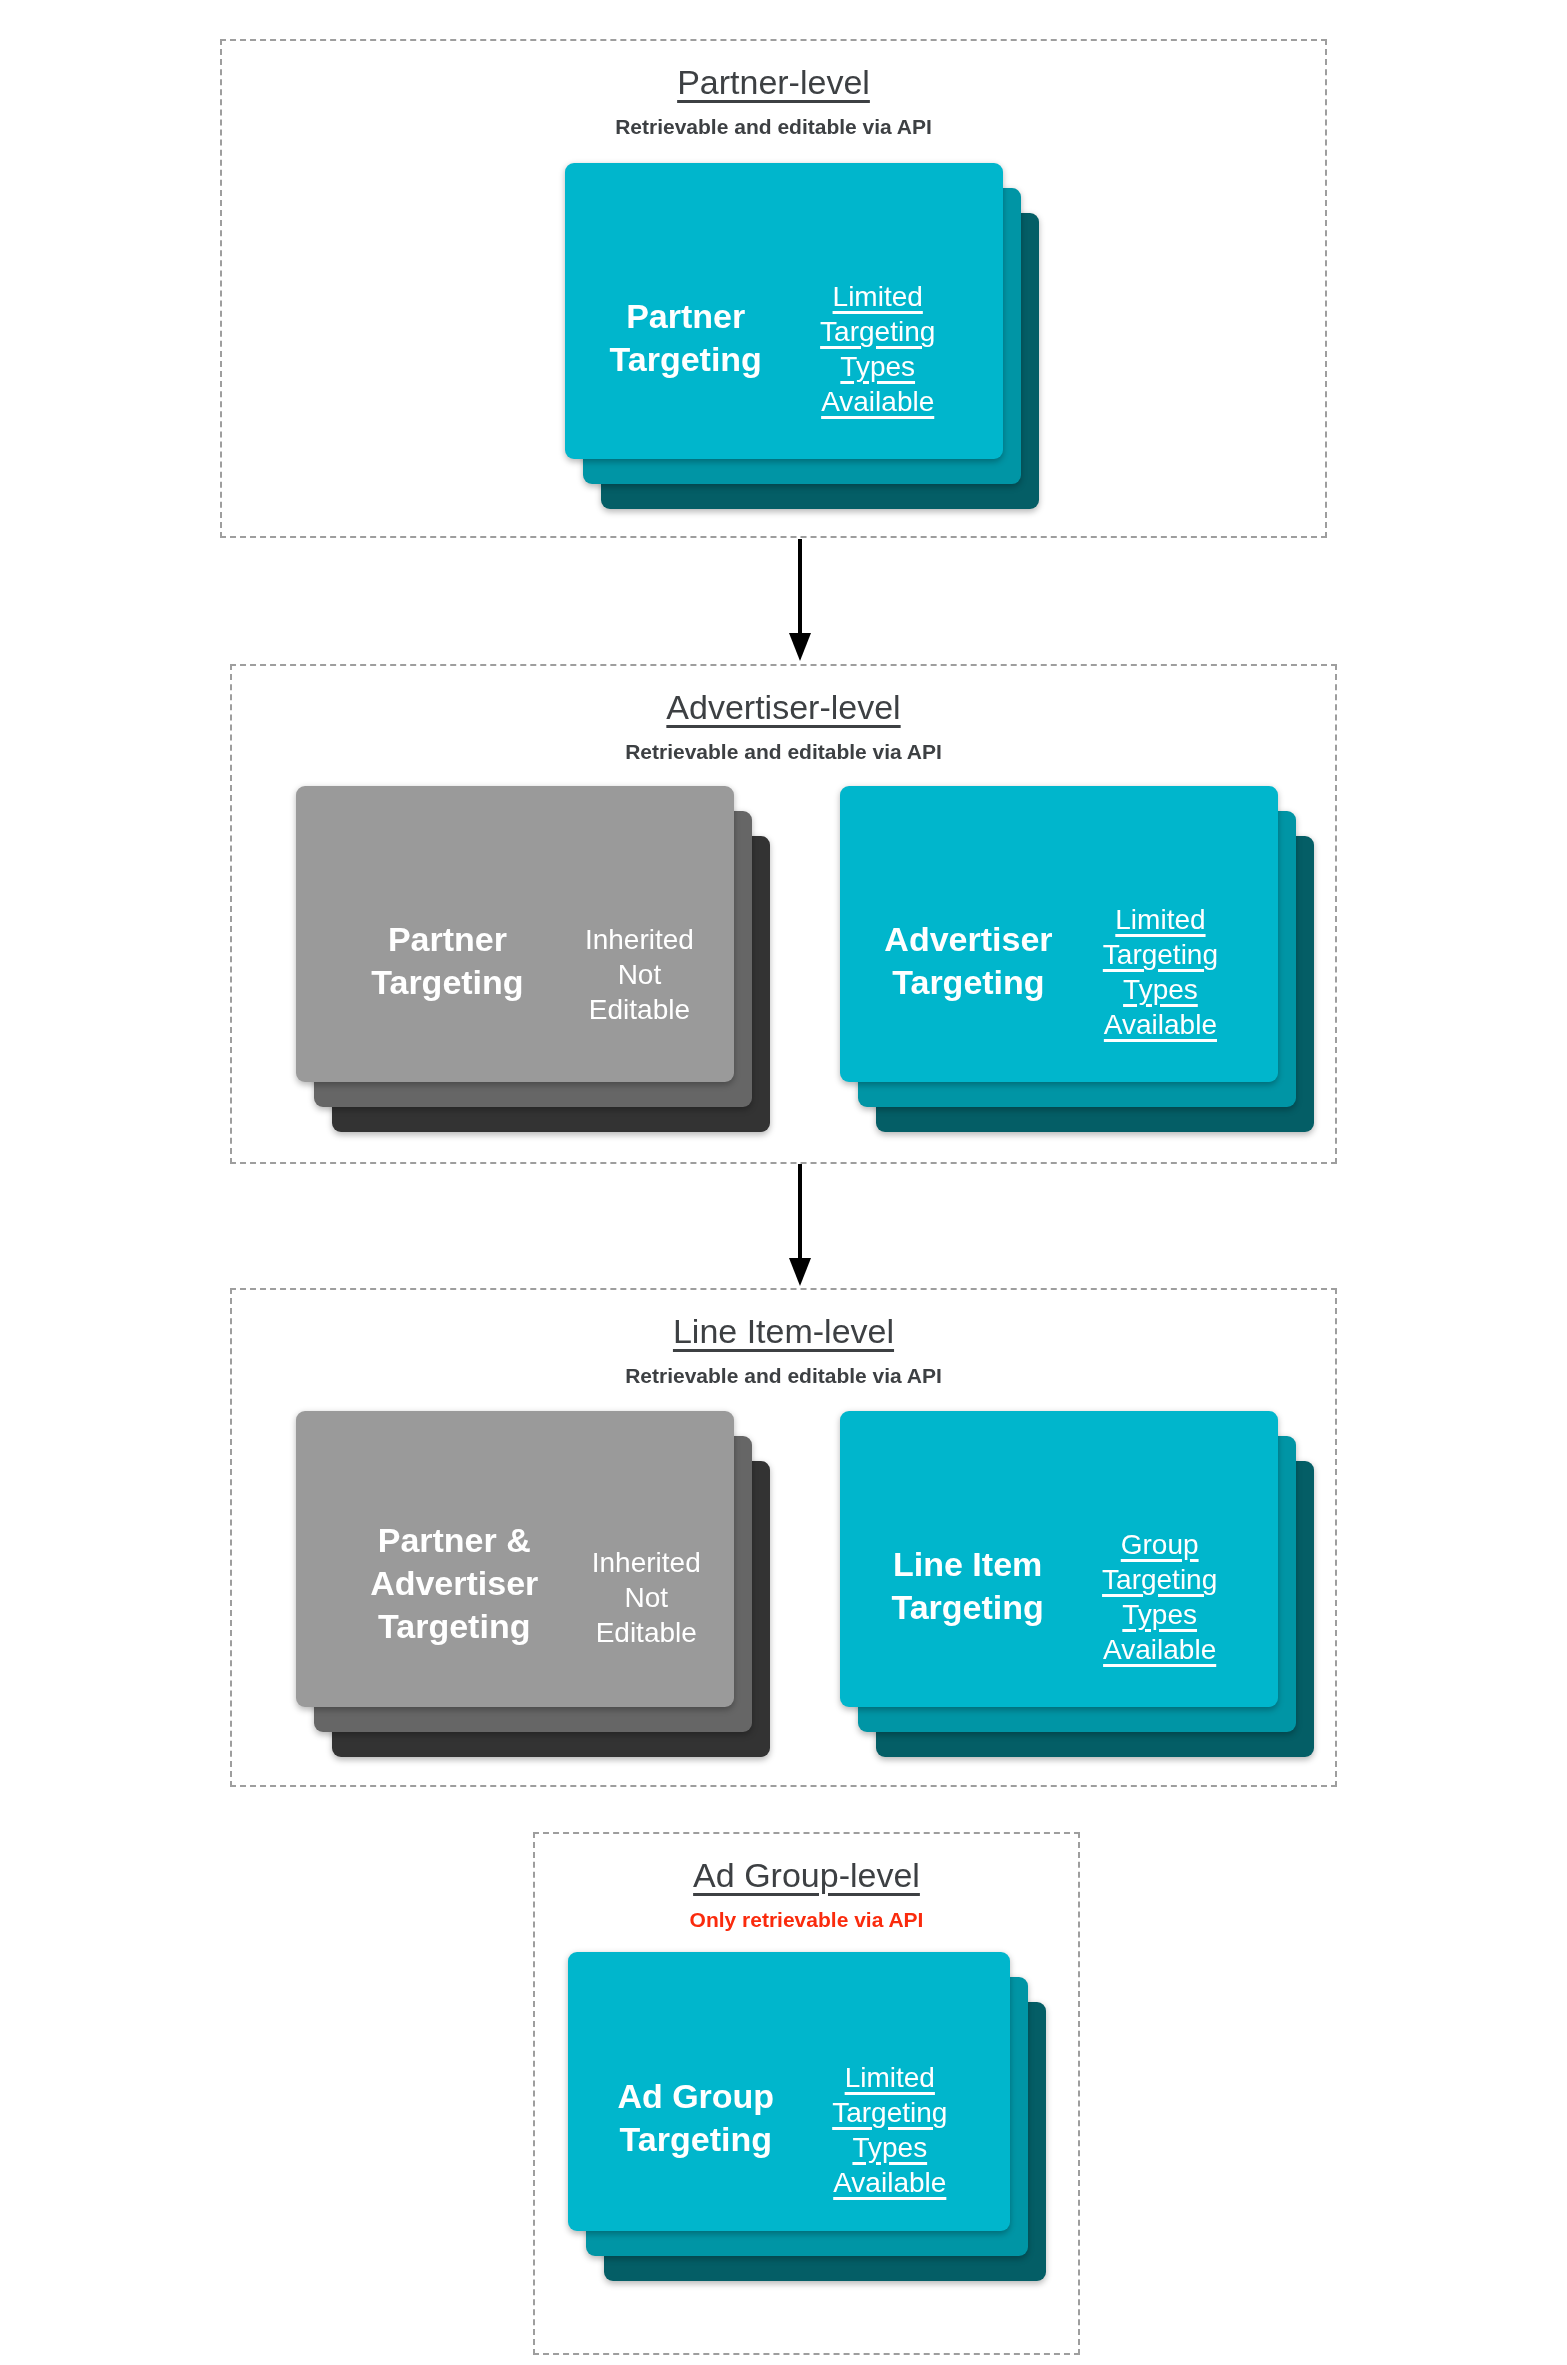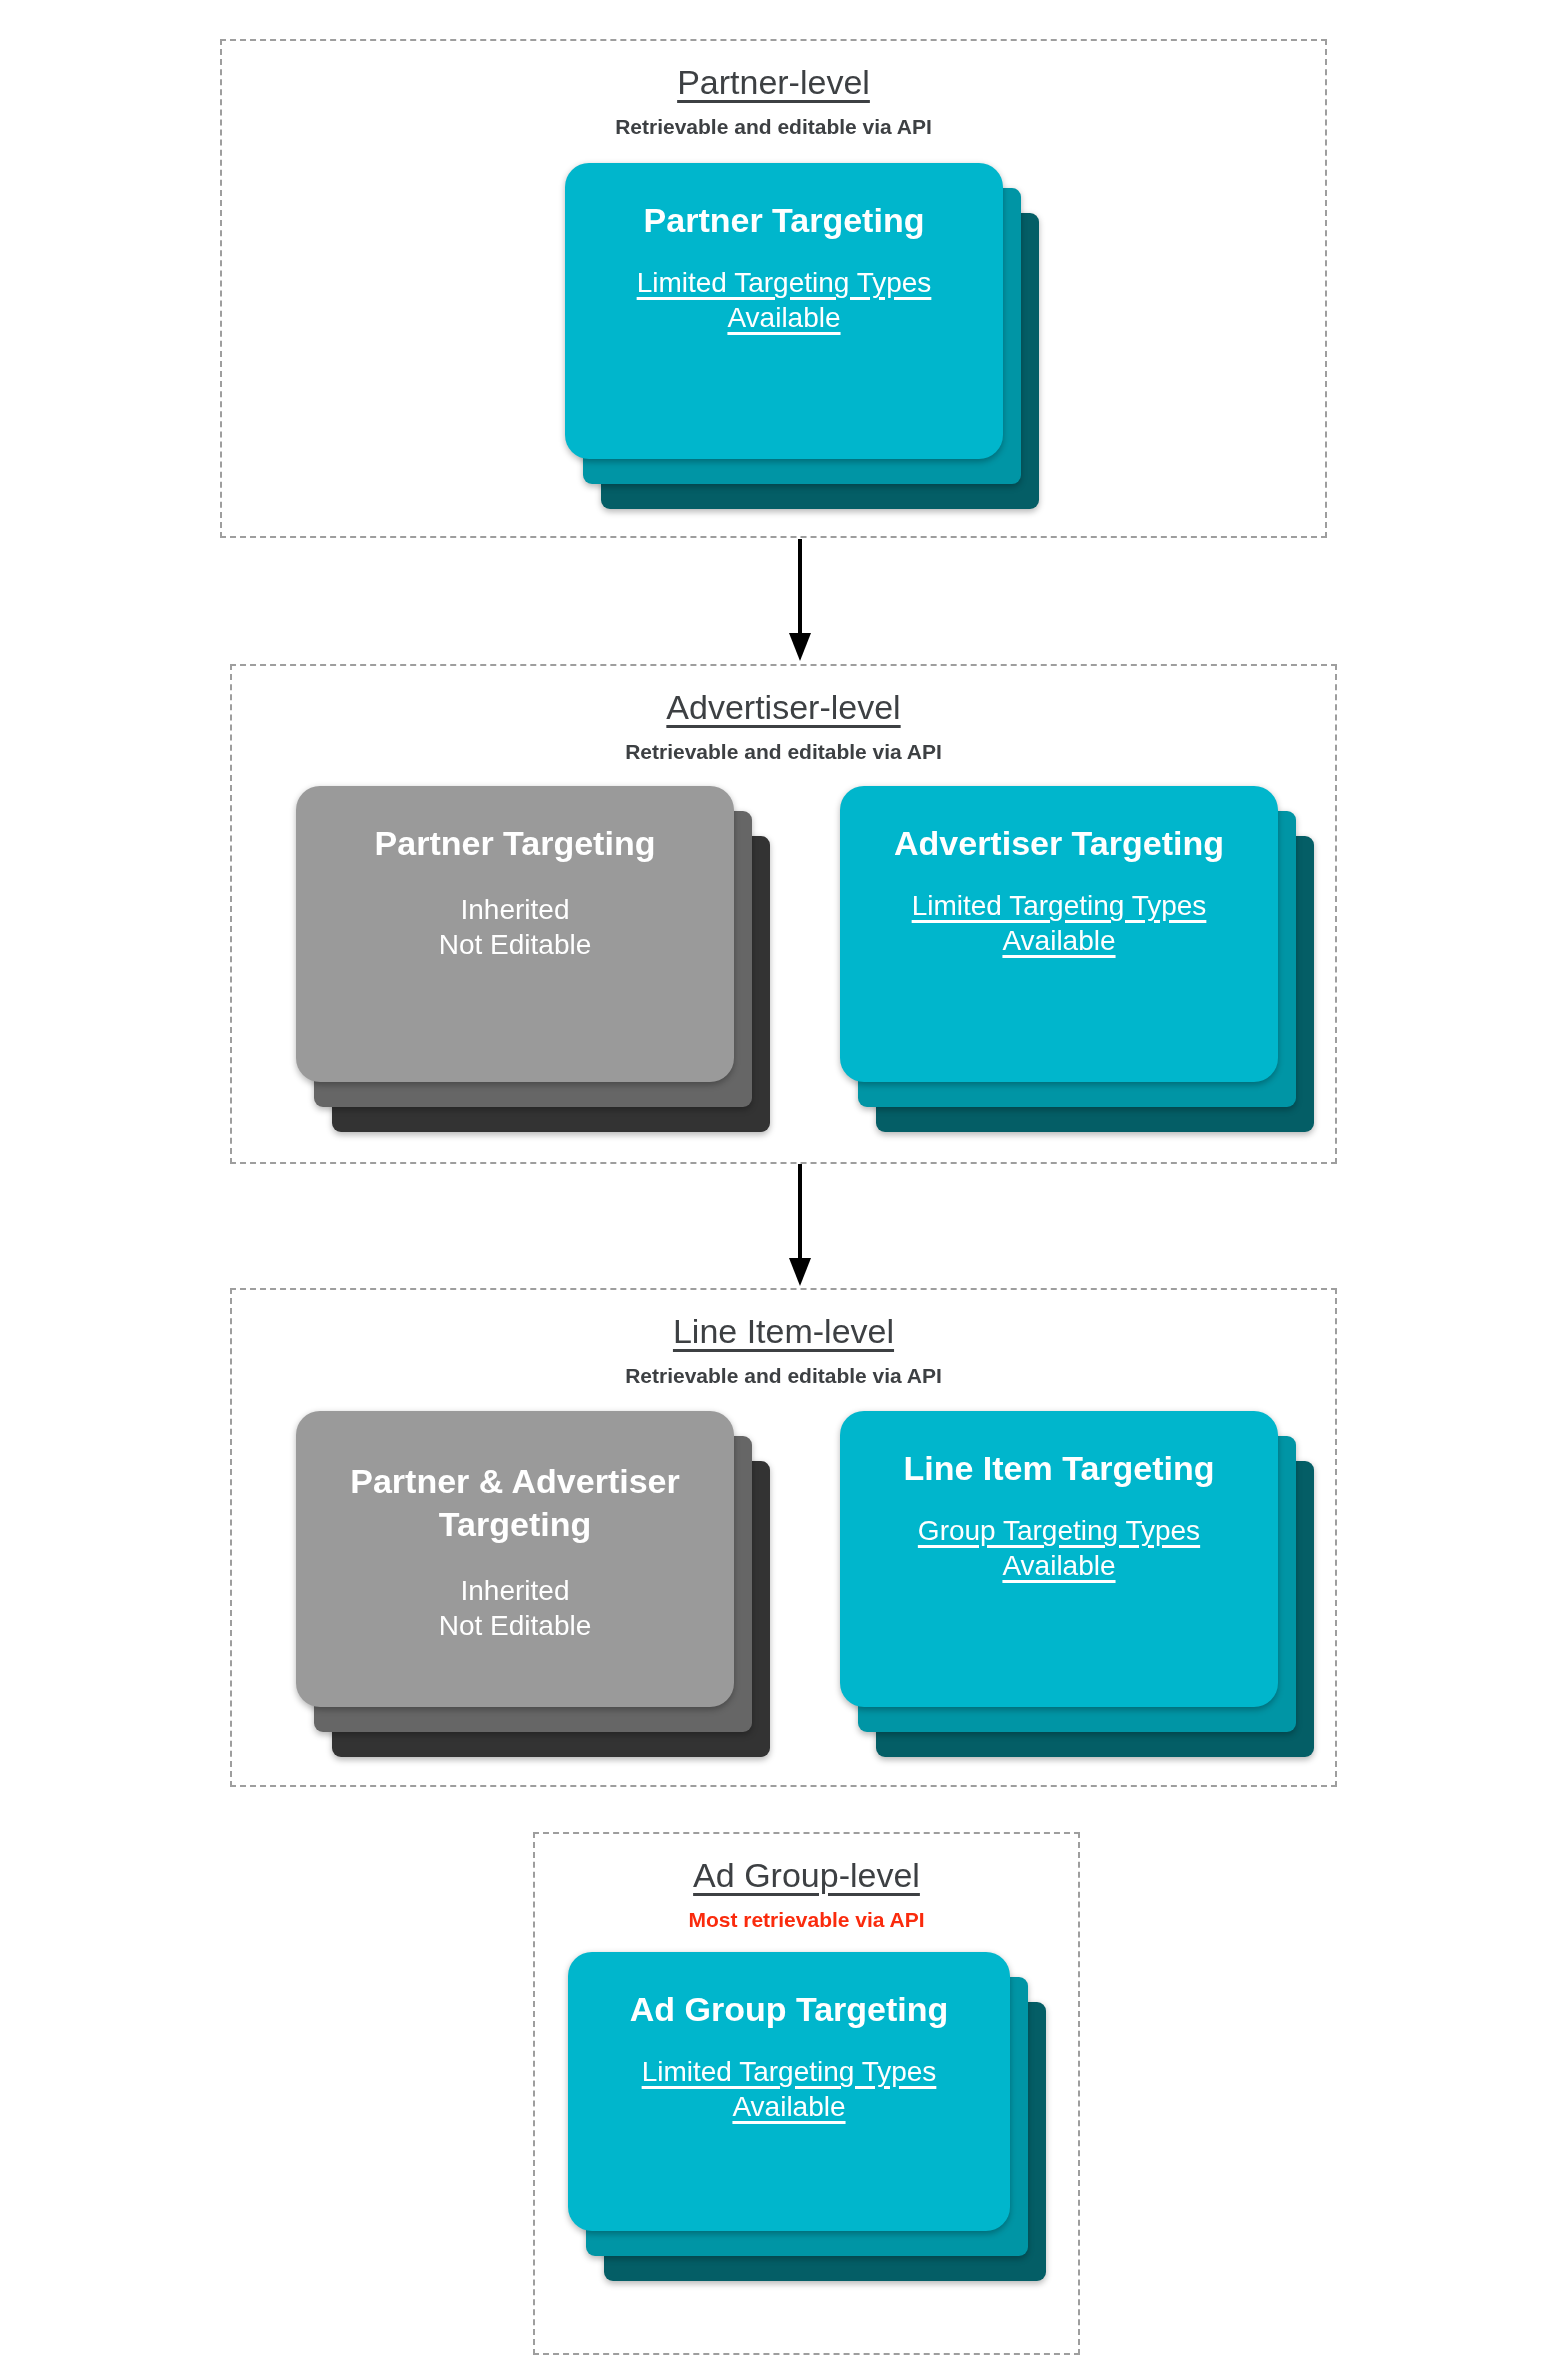--- a/index.html
+++ b/index.html
@@ -30,22 +30,22 @@
   
   .stack{position:absolute;width:438px;height:296px;}
   .stack .layer,.stack .card{
     position:absolute;width:100%;height:100%;border-radius:9px;
     box-shadow:0 2.7px 6.3px rgba(0,0,0,.28);
   }
   .stack .l3{left:36px;top:50px;}
   .stack .l2{left:18px;top:25px;}
   .stack .card{
     left:0;top:0;box-sizing:border-box;
-    display:flex;flex-direction:column;align-items:center;
-    padding:36px 27px 0;text-align:center;color:#ffffff;border-radius:24px;
+    display:flex;flex-direction:row;align-items:center;
+    padding:53px 27px 0;text-align:center;color:#ffffff;
   }
   .cyan .card{background:#00b6cc;}
   .cyan .l2{background:#0095a5;}
   .cyan .l3{background:#045e66;}
   .gray .card{background:#9a9a9a;}
   .gray .l2{background:#666666;}
   .gray .l3{background:#333333;}
   .card-title{font-size:34px;font-weight:bold;line-height:43px;white-space:pre-line;}
   .card-sub{
     font-size:28px;font-weight:normal;line-height:35px;margin-top:23px;white-space:pre-line;
@@ -139,21 +139,21 @@
     <div class="layer l2"></div>
     <div class="card">
       <div class="card-title">Line Item Targeting</div>
       <div class="card-sub u">Group Targeting Types
 Available</div>
     </div>
   </div>
 
   <div class="panel s4">
     <div class="sec-title">Ad Group-level</div>
-    <div class="sec-sub red">Most retrievable via API</div>
+    <div class="sec-sub red">Only retrievable via API</div>
   </div>
   <div class="stack cyan st4">
     <div class="layer l3"></div>
     <div class="layer l2"></div>
     <div class="card">
       <div class="card-title">Ad Group Targeting</div>
       <div class="card-sub u">Limited Targeting Types
 Available</div>
     </div>
   </div>

